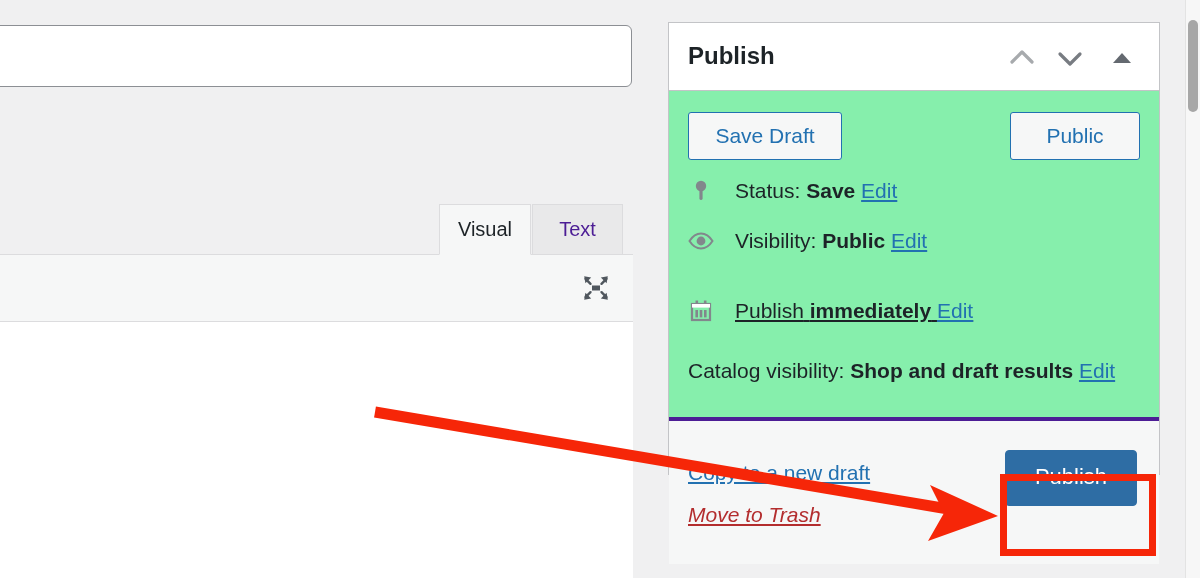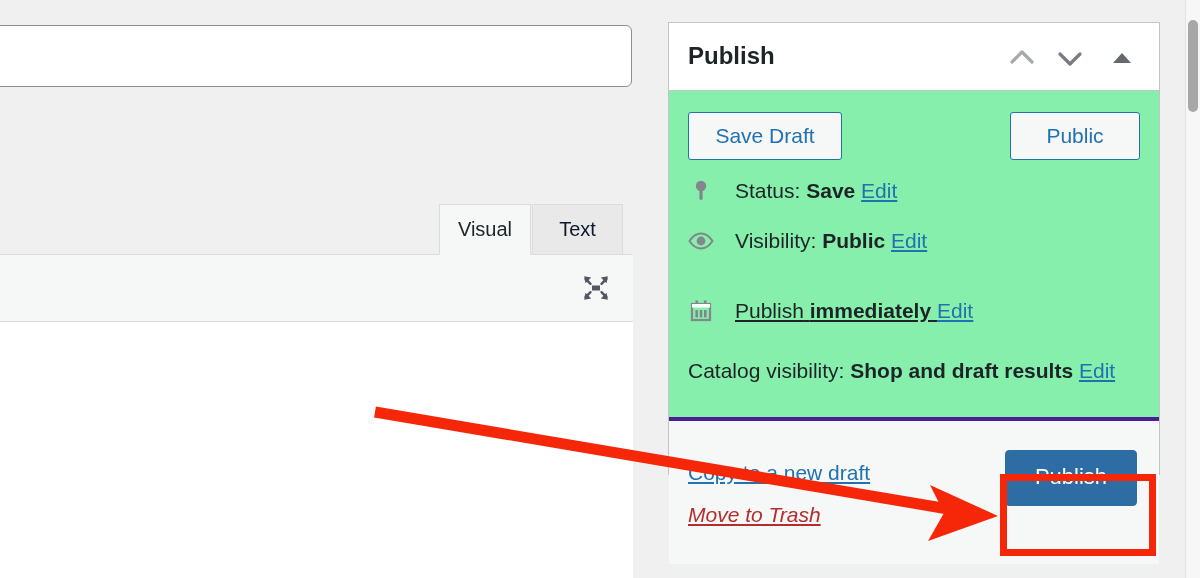--- a/index.html
+++ b/index.html
@@ -85,21 +85,21 @@
     background: #f0f0f1;
     border-bottom: 1px solid #dcdcde;
     box-sizing: border-box;
   }
   .tab {
     position: absolute;
     top: 5px;
     height: 51px;
     box-sizing: border-box;
     font-size: 20px;
-    color: #0f172a;
+    color: #4c1d95;
     text-align: center;
     line-height: 48px;
     cursor: pointer;
   }
   .tab.visual {
     left: 453px;
     width: 92px;
     background: #f6f7f7;
     border: 1px solid #dcdcde;
     border-bottom: 1px solid #f6f7f7;

